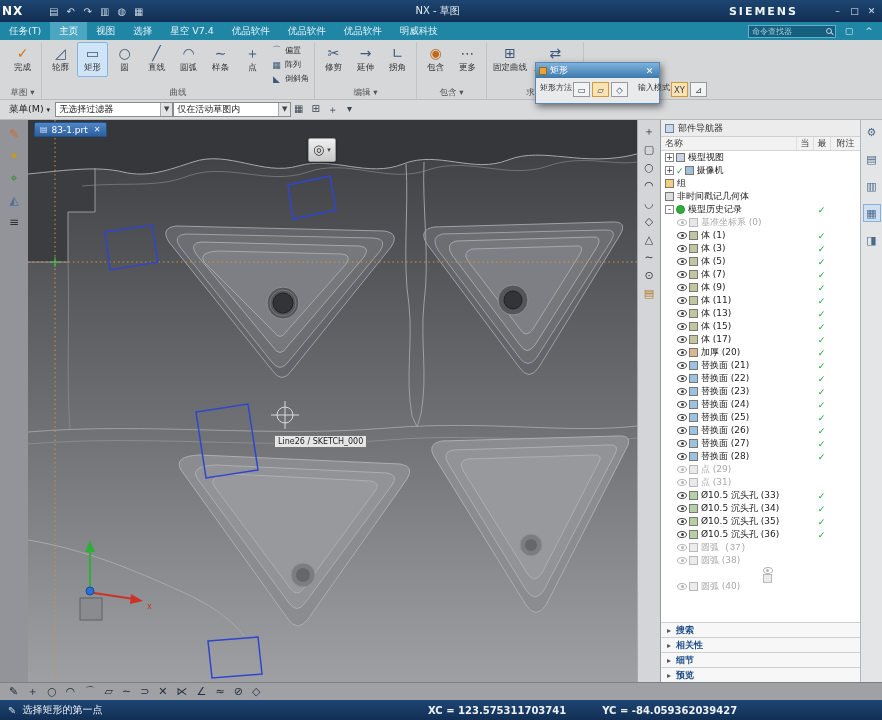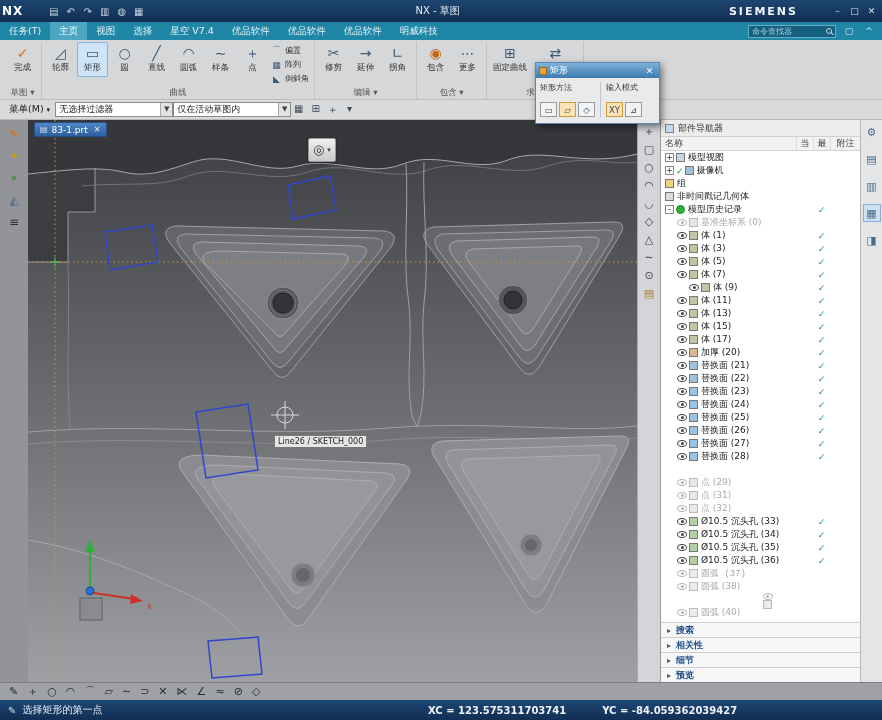--- a/index.html
+++ b/index.html
@@ -98,21 +98,21 @@
 .statusbar{height:20px;background:linear-gradient(#1d4673,#122e54);color:#eef2f7;display:flex;align-items:center;padding:0 8px;gap:6px;font-size:10px;position:relative;flex:none}
 .sbico{font-size:10px;color:#cfdbe8}
 .sb-coords{position:absolute;left:428px;top:0;height:100%;display:flex;align-items:center;gap:36px;font-weight:bold}
 
 
 .dialog{position:absolute;left:535px;top:62px;width:125px;background:#e9eaec;border:1px solid #5a87b5;box-shadow:2px 3px 7px rgba(0,0,0,.5);z-index:50}
 .dlg-title{height:15px;background:linear-gradient(#7db3dc,#3c79ad);color:#fff;display:flex;align-items:center;padding:0 3px;gap:3px;font-size:9px}
 .dlg-ico{width:8px;height:8px;background:#e8a33c;border:1px solid #9a6a1a;flex:none}
 .dlg-close{margin-left:auto;color:#fff;width:13px;text-align:center;font-size:9px}
 .dlg-body{display:flex;padding:4px 4px 6px}
-.dlg-sec{display:flex;flex-direction:column;gap:9px}
+.dlg-sec{display:flex;flex-direction:row;gap:1px}
 .dlab{font-size:8px;color:#333;white-space:nowrap}
 .dlg-btns{display:flex;gap:2px}
 .dbtn{min-width:17px;height:15px;border:1px solid #9a9a9a;background:#f2f3f5;font-size:8.5px;display:flex;align-items:center;justify-content:center;color:#345;padding:0 2px}
 .dbtn.active{background:#fbe3b3;border-color:#d49a3a}
 .dlg-sep{width:1px;background:#c0c1c3;margin:0 5px}
 </style>
 </head>
 <body>
 
 <div class="app">
@@ -488,21 +488,21 @@
             <span class="tcol note"></span>
           </div>
           <div class="trow" style="padding-left: 16px;">
             <span class="eye"></span>
             <span class="ticon" style="background: rgb(194, 198, 160);"></span>
             <span class="tlabel">体 (7)</span>
             <span class="tcol"></span>
             <span class="tcol check">✓</span>
             <span class="tcol note"></span>
           </div>
-          <div class="trow" style="padding-left: 16px; margin-left: 12px;">
+          <div class="trow" style="padding-left: 16px;">
             <span class="eye"></span>
             <span class="ticon" style="background: rgb(194, 198, 160);"></span>
             <span class="tlabel">体 (9)</span>
             <span class="tcol"></span>
             <span class="tcol check">✓</span>
             <span class="tcol note"></span>
           </div>
           <div class="trow" style="padding-left: 16px;">
             <span class="eye"></span>
             <span class="ticon" style="background: rgb(194, 198, 160);"></span>
@@ -600,40 +600,32 @@
             <span class="tcol note"></span>
           </div>
           <div class="trow" style="padding-left: 16px;">
             <span class="eye"></span>
             <span class="ticon" style="background: rgb(156, 194, 224);"></span>
             <span class="tlabel">替换面 (28)</span>
             <span class="tcol"></span>
             <span class="tcol check">✓</span>
             <span class="tcol note"></span>
           </div>
-          <div class="trow grayed" style="padding-left: 16px; margin-top: 13px;">
+          <div class="trow grayed" style="padding-left: 16px;">
             <span class="eye"></span>
             <span class="ticon" style="background: rgb(212, 212, 212);"></span>
             <span class="tlabel">点 (29)</span>
             <span class="tcol"></span>
             <span class="tcol"></span>
             <span class="tcol note"></span>
           </div>
           <div class="trow grayed" style="padding-left: 16px;">
             <span class="eye"></span>
             <span class="ticon" style="background: rgb(212, 212, 212);"></span>
             <span class="tlabel">点 (31)</span>
-            <span class="tcol"></span>
-            <span class="tcol"></span>
-            <span class="tcol note"></span>
-          </div>
-          <div class="trow grayed" style="padding-left: 16px;">
-            <span class="eye"></span>
-            <span class="ticon" style="background: rgb(212, 212, 212);"></span>
-            <span class="tlabel">点 (32)</span>
             <span class="tcol"></span>
             <span class="tcol"></span>
             <span class="tcol note"></span>
           </div>
           <div class="trow" style="padding-left: 16px;">
             <span class="eye"></span>
             <span class="ticon" style="background: rgb(180, 208, 164);"></span>
             <span class="tlabel">Ø10.5 沉头孔 (33)</span>
             <span class="tcol"></span>
             <span class="tcol check">✓</span>

